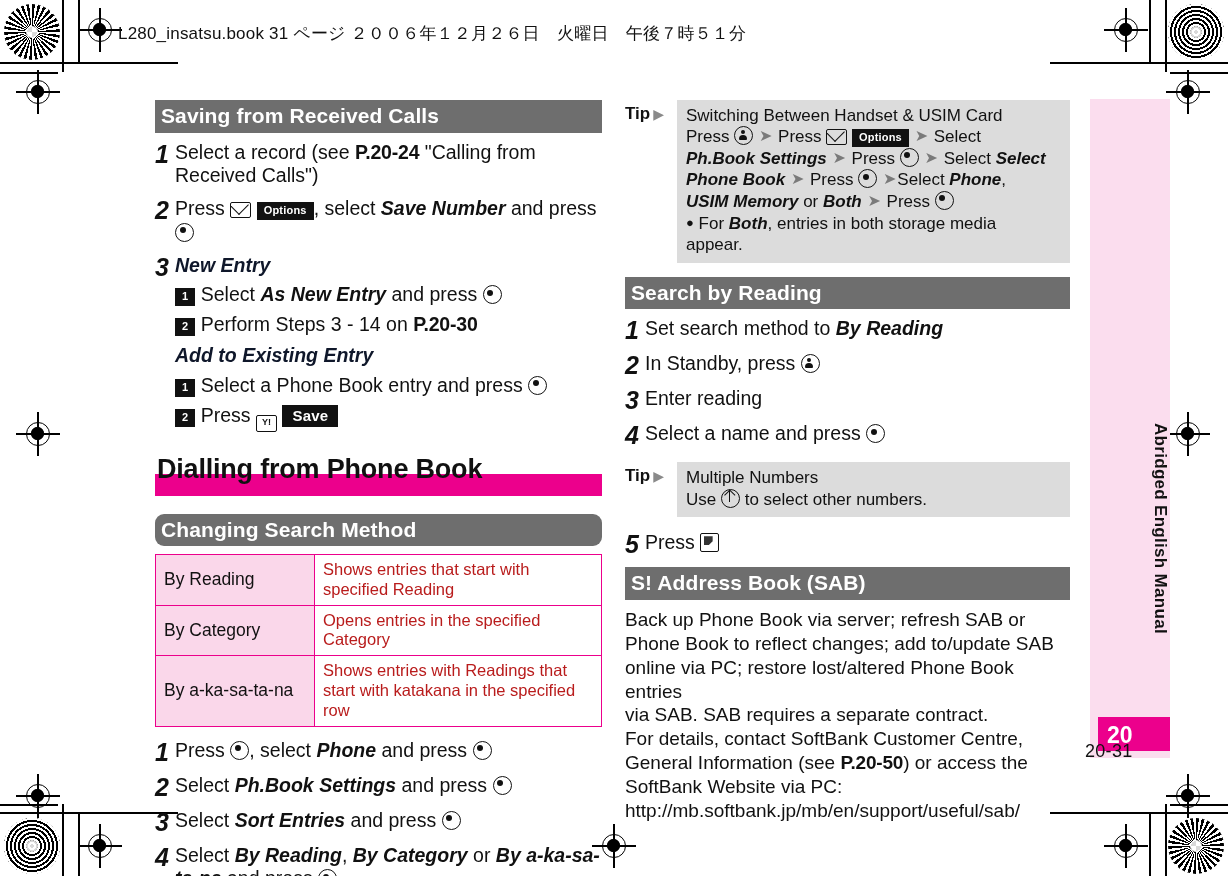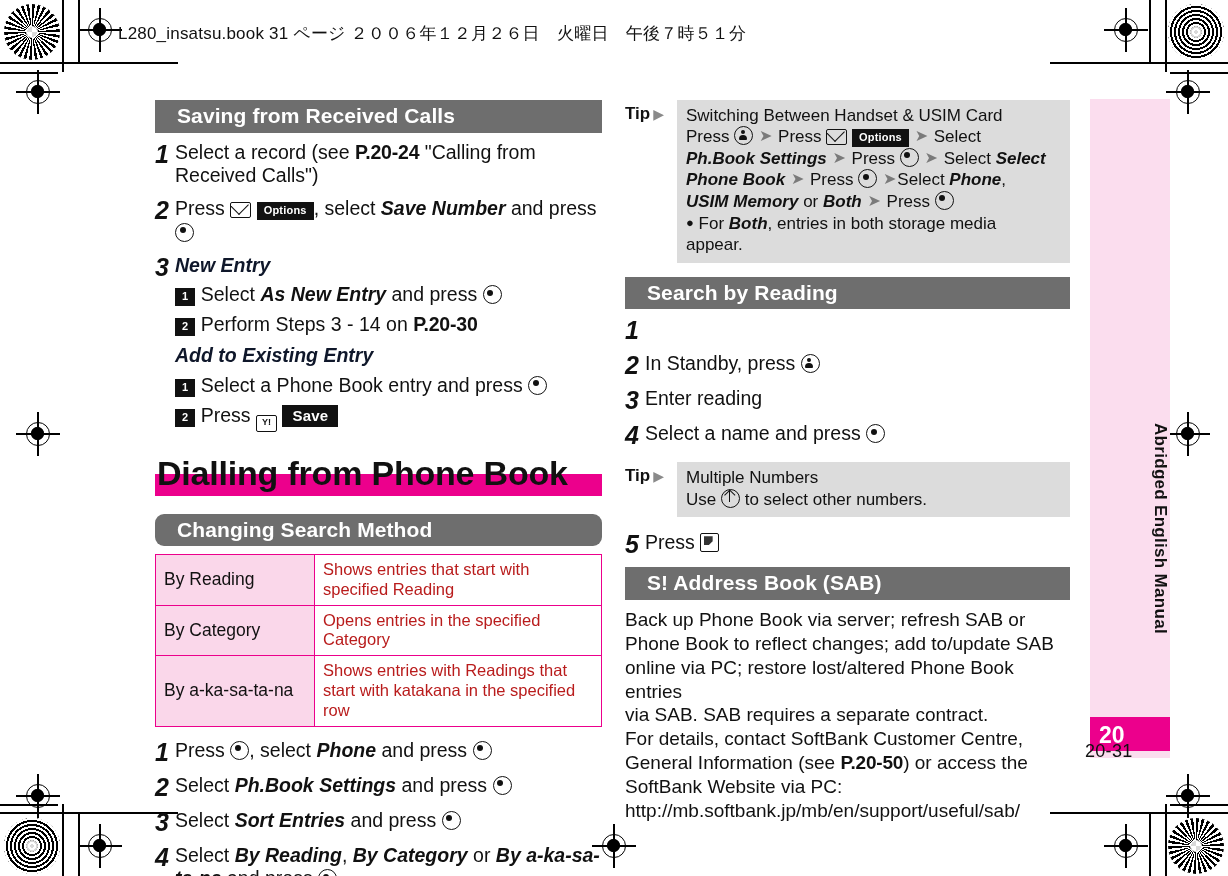--- a/index.html
+++ b/index.html
@@ -38,28 +38,28 @@
     font-family:"Liberation Sans","DejaVu Sans",sans-serif;
   }
 
   
   .col-left{position:absolute;left:155px;top:100px;width:447px;}
   .col-right{position:absolute;left:625px;top:100px;width:445px;}
 
   
   .barhead{
     background:#6e6e6e;color:#fff;font-size:21px;font-weight:bold;
-    padding:4px 10px 5px 22px;line-height:1.12;letter-spacing:.1px;
+    padding:4px 10px 5px 6px;line-height:1.12;letter-spacing:.1px;
     margin:0 0 8px 0;
   }
   .bighead{
     position:relative;height:40px;margin:0 0 12px 0;
   }
   .bighead .mbar{position:absolute;left:0;bottom:0;width:100%;height:22px;background:#ec008c;}
-  .bighead .btxt{position:absolute;left:2px;top:-2px;font-size:34px;font-weight:bold;color:#111;letter-spacing:-.2px;white-space:nowrap;}
+  .bighead .btxt{position:absolute;left:2px;top:-2px;font-size:27px;font-weight:bold;color:#111;letter-spacing:-.2px;white-space:nowrap;}
 
   
   .step{display:flex;align-items:flex-start;margin:0 0 9px 0;}
   .step .num{
     flex:0 0 auto;width:20px;font-size:25px;font-weight:bold;font-style:italic;
     line-height:1.0;color:#111;text-align:left;padding-top:1px;
     font-family:"Liberation Sans","DejaVu Sans",sans-serif;
   }
   .step .body{flex:1 1 auto;font-size:19.5px;line-height:1.22;color:#111;}
   .it{font-style:italic;font-weight:bold;}
@@ -112,21 +112,21 @@
   .para{font-size:19px;line-height:1.26;color:#111;}
 
   
   .tab{position:absolute;left:1090px;top:99px;width:80px;height:659px;background:#fbddee;}
   .tab .vtxt{
     position:absolute;left:0;top:324px;width:80px;
     writing-mode:vertical-rl;text-orientation:mixed;
     font-size:17px;font-weight:bold;color:#111;letter-spacing:.3px;
     white-space:nowrap;
   }
-  .tab .numbox{position:absolute;left:0;top:618px;width:80px;height:34px;background:#ec008c;}
+  .tab .numbox{position:absolute;left:8px;top:618px;width:72px;height:34px;background:#ec008c;}
   .tab .numbox span{position:absolute;left:9px;top:5px;font-size:23px;font-weight:bold;color:#fff;}
   .pagenum{position:absolute;left:1085px;top:741px;font-size:18px;color:#111;letter-spacing:.3px;}
 </style>
 </head>
 <body>
 
 <div class="page">
 
   <div class="cropline" style="left:0;top:62px;width:178px;height:1.5px;"></div>
   <div class="cropline" style="left:62px;top:0;width:1.5px;height:72px;"></div>
@@ -352,20 +352,23 @@
         <span class="arrow">➤</span> Press
         <span class="key k-center"></span>
         <span class="bul"><span class="bulletdot">●</span> For <span class="it">Both</span><span>, entries in both storage media appear.</span></span>
       </div>
     </div>
 
     <div class="barhead">Search by Reading</div>
 
     <div class="step">
       <div class="num">1</div>
+      <div class="body">Set search method to
+        <span class="it">By Reading</span>
+      </div>
     </div>
     <div class="step">
       <div class="num">2</div>
       <div class="body">In Standby, press
         <span class="key k-book"></span>
       </div>
     </div>
     <div class="step">
       <div class="num">3</div>
       <div class="body">Enter reading</div>

